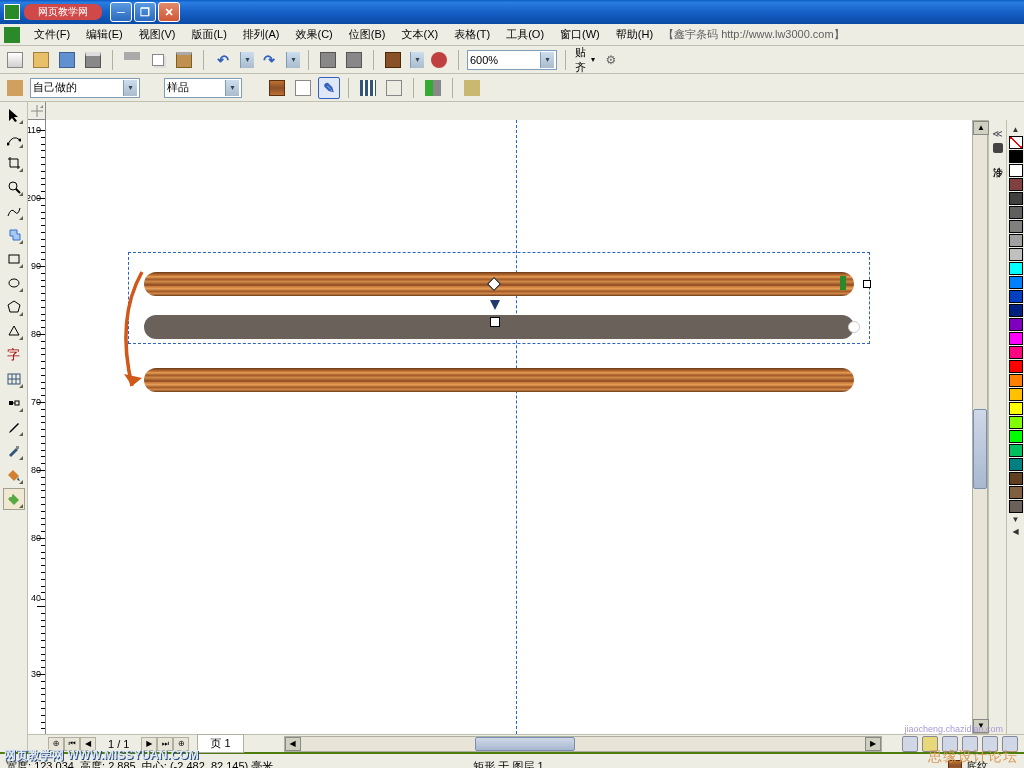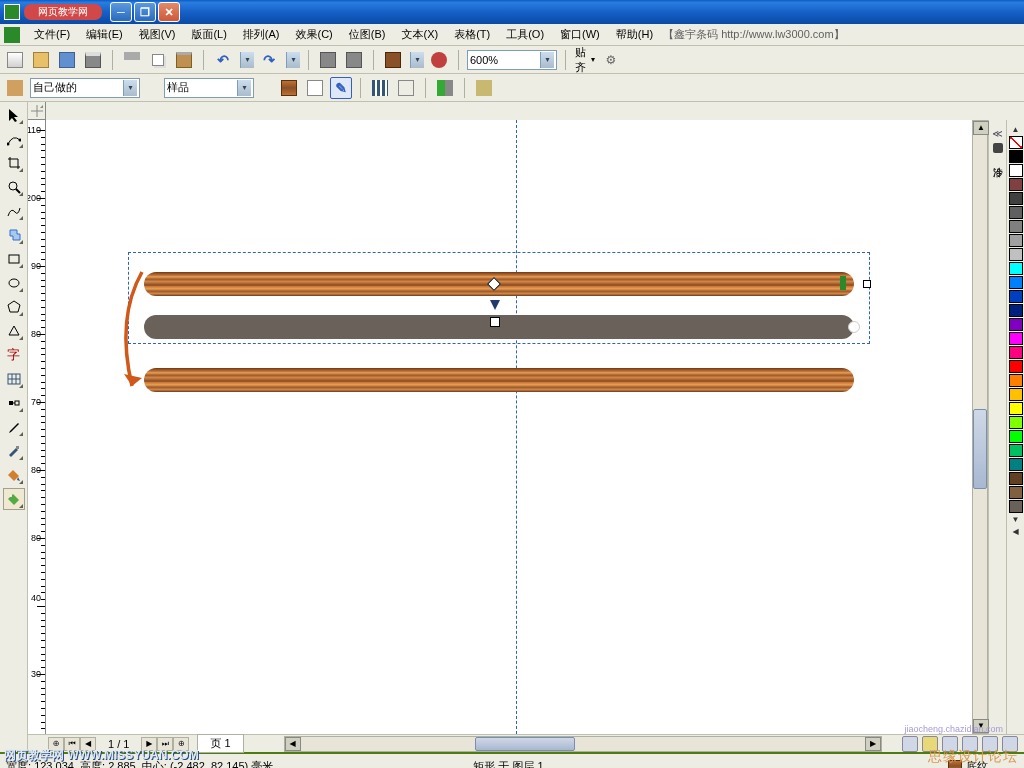--- a/index.html
+++ b/index.html
@@ -195,21 +195,21 @@
 <div class="toolbar">
   <div class="tb-btn">
       <span class="icon" style="background:#d0a060;"></span>
     </div>
   <div class="tb-select" style="width:110px">
     <span>自己做的</span>
     <span style="flex:1"></span>
       <span class="tb-select-arrow">▾</span>
   </div>
   <div style="width:16px"></div>
-  <div class="tb-select" style="width:90px">
+  <div class="tb-select" style="width:78px">
     <span>样品</span>
     <span style="flex:1"></span>
       <span class="tb-select-arrow">▾</span>
   </div>
   <div style="width:16px"></div>
   <div class="tb-btn">
       <span class="icon i-wood"></span>
     </div>
   <div class="tb-btn">
       <span class="icon" style="border:1px solid #888;background:#fff;"></span>

